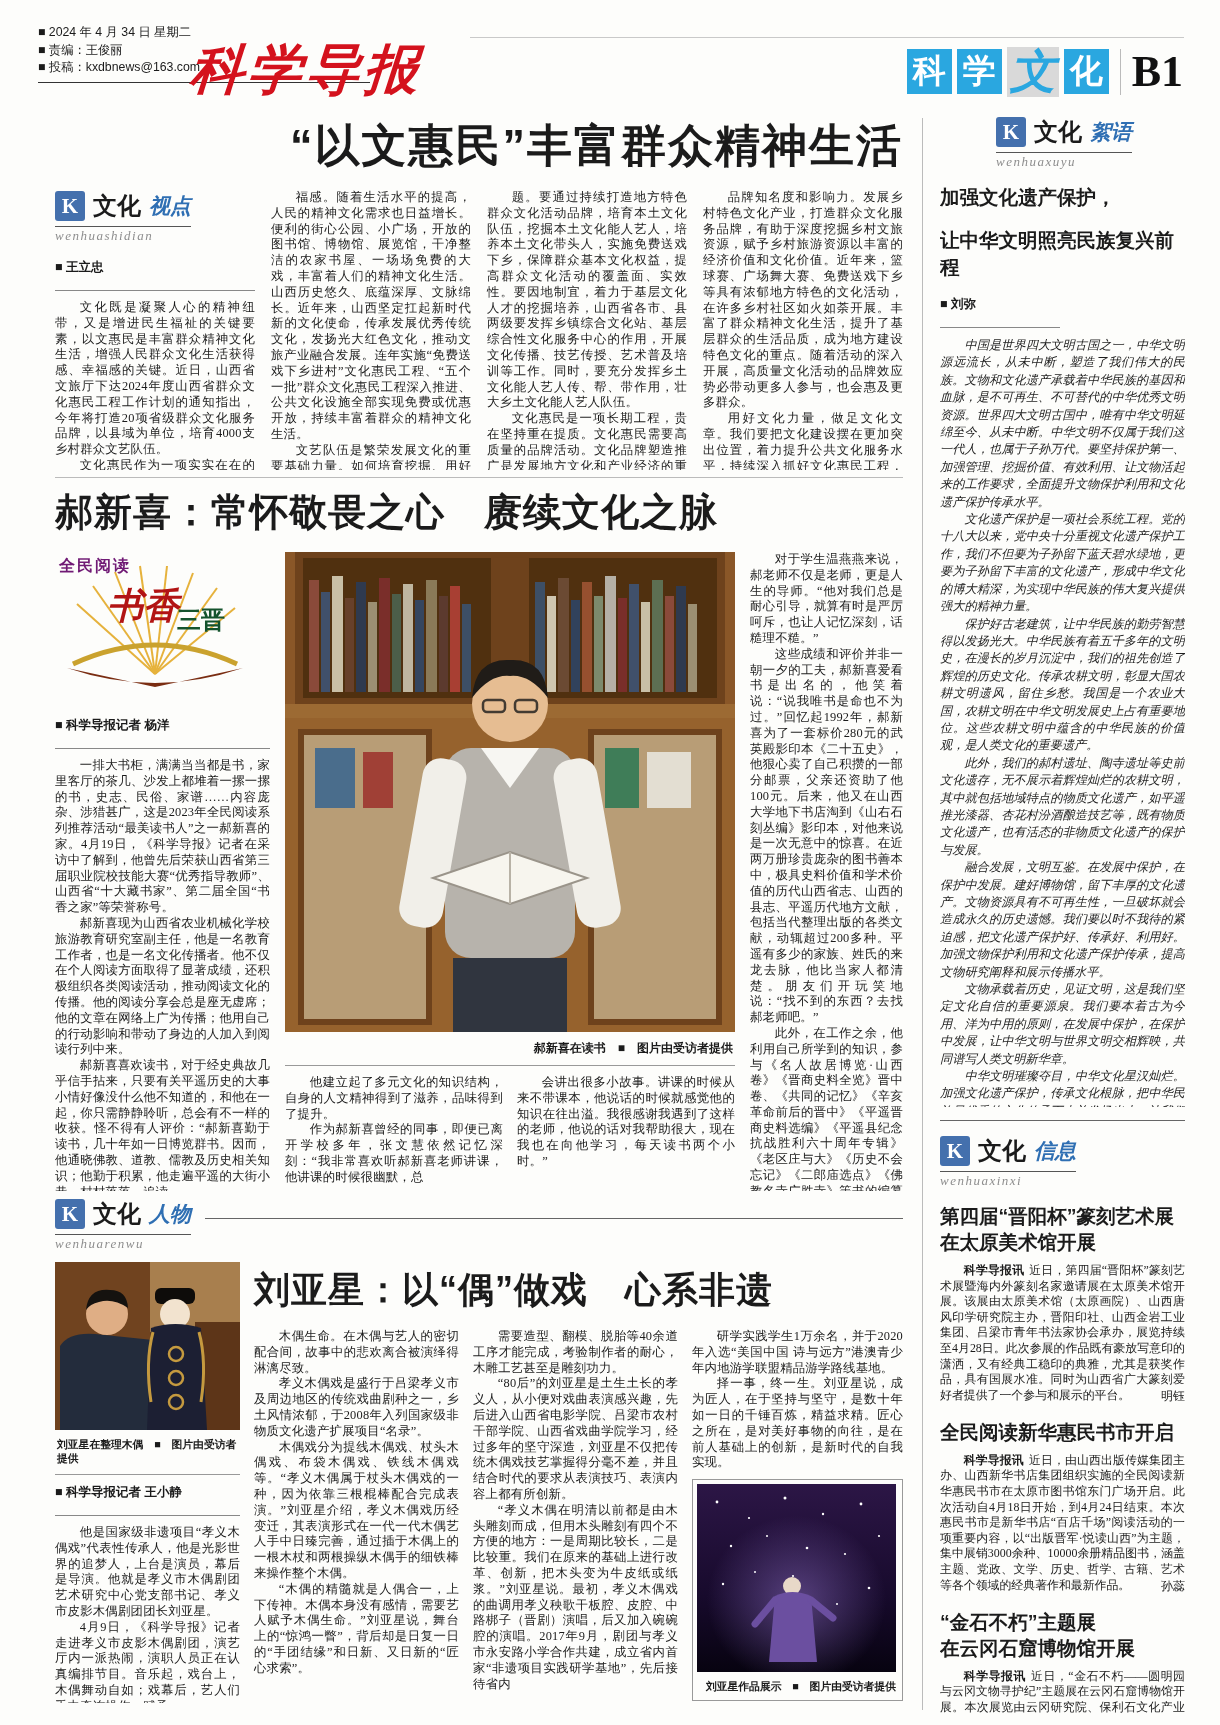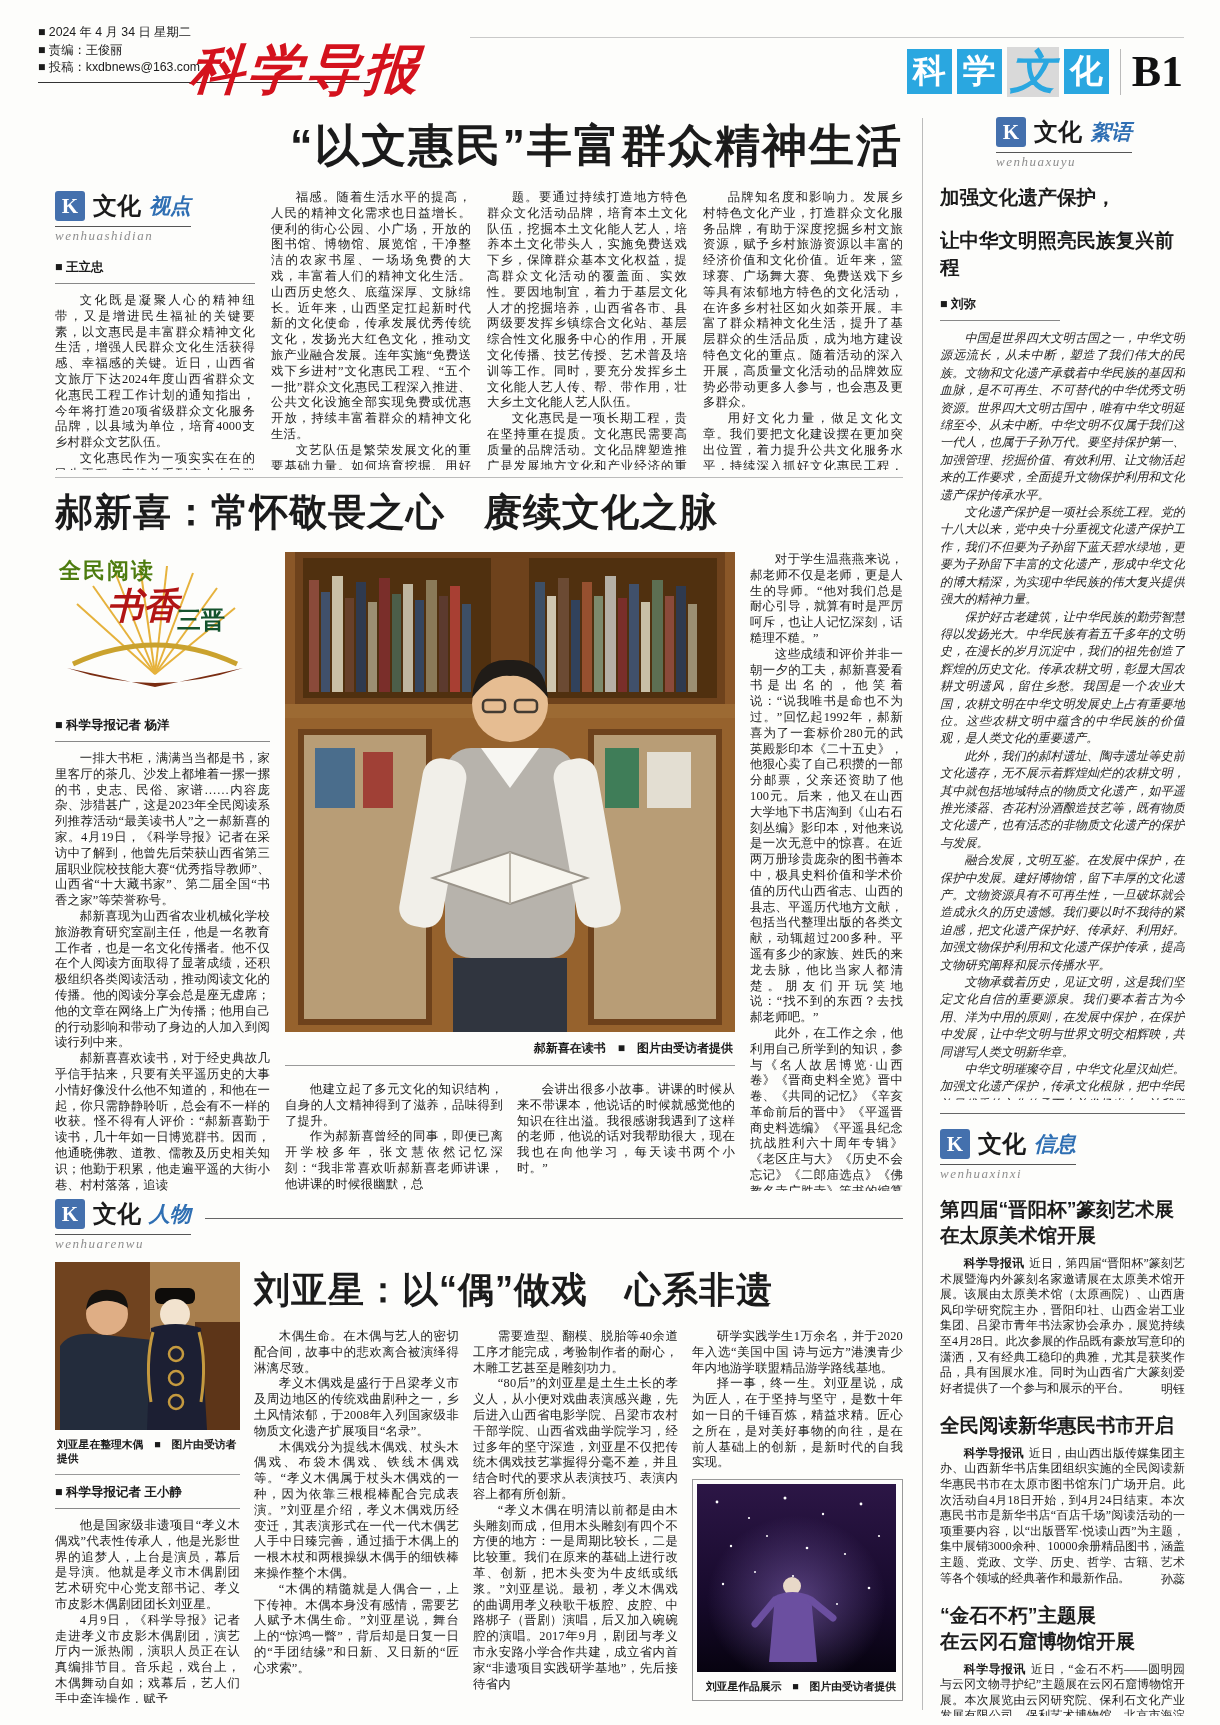--- a/index.html
+++ b/index.html
@@ -33,39 +33,39 @@
   .m-rule{border-top:1.5px solid #555;margin-top:4px}
   .m-py{font-style:italic;color:#8d8d8d;font-size:13px;letter-spacing:1.5px;padding-top:1px}
   .marker-row{display:flex;align-items:flex-start}
   .m-line{flex:1;border-top:1.5px solid #666;margin:20px 0 0 14px}
   
   .h1{font-size:45px;font-weight:900;letter-spacing:2px;text-align:right;
       font-family:"Liberation Sans",sans-serif;white-space:nowrap}
   .h2{font-size:38px;font-weight:900;letter-spacing:1px;font-family:"Liberation Sans",sans-serif;white-space:nowrap}
   .h3{font-size:36px;font-weight:900;letter-spacing:1px;font-family:"Liberation Sans",sans-serif;white-space:nowrap}
   .byline{font-family:"Liberation Sans",sans-serif;font-weight:bold;font-size:12.5px;
-          border-bottom:1px solid #888;padding:3px 0 7px;margin-bottom:9px}
+          border-bottom:1px solid #888;padding:3px 0 14px;margin-bottom:9px}
   .caption{font-family:Liberation Sans, sans-serif;font-weight:bold;font-size:12px;text-align:right;
            padding:8px 2px;border-bottom:1px solid #999}
   
   #art1{left:55px;top:116px;width:848px;height:354px;overflow:hidden}
   #art1 .cols{gap:16px;margin-top:14px}
   #art1 .col{width:200px;flex:0 0 auto}
   #sep1{left:55px;top:477px;width:848px;border-top:1px solid #bbb;height:0}
   
   #art2{left:55px;top:487px;width:848px;height:704px;overflow:hidden}
   #art2 .cols{gap:15px;margin-top:14px}
   .qmyd{position:relative;width:200px;height:152px;margin:4px 0 6px}
-  .qmyd .t1{position:absolute;left:4px;top:0;color:#4d7c0f;font-weight:900;font-size:22px;
+  .qmyd .t1{position:absolute;left:4px;top:0;color:#701a75;font-weight:900;font-size:16px;
             font-family:Liberation Serif, serif;letter-spacing:2px}
   .qmyd .t2{position:absolute;left:52px;top:26px;color:#b21414;font-weight:900;font-size:36px;
             font-family:"DejaVu Serif",serif;font-style:italic}
   .qmyd .t3{position:absolute;left:122px;top:48px;color:#14532d;font-weight:900;font-size:24px;
             font-family:"Liberation Sans",sans-serif}
-  .below-cols{display:flex;gap:14px;margin-top:16px}
+  .below-cols{display:flex;gap:14px;margin-top:9px}
   
   #renwu{left:55px;top:1198px;width:848px;height:505px;overflow:hidden}
   #renwu .body{display:flex;gap:14px;margin-top:10px}
   .photobox{border:1px solid #999;padding:4px;margin-top:8px}
   
   #vline{left:922px;top:118px;height:1592px;border-left:1px solid #bbb;width:0}
   #sidebar{left:940px;top:116px;width:245px;height:1600px;overflow:hidden}
   .sb-h{font-size:19.5px;font-weight:900;line-height:27px;font-family:"Liberation Sans",sans-serif;margin-top:14px}
   .kai{font-size:12.2px;line-height:17.4px;color:#1d1d1d}
   .kai .para{font-style:italic}

